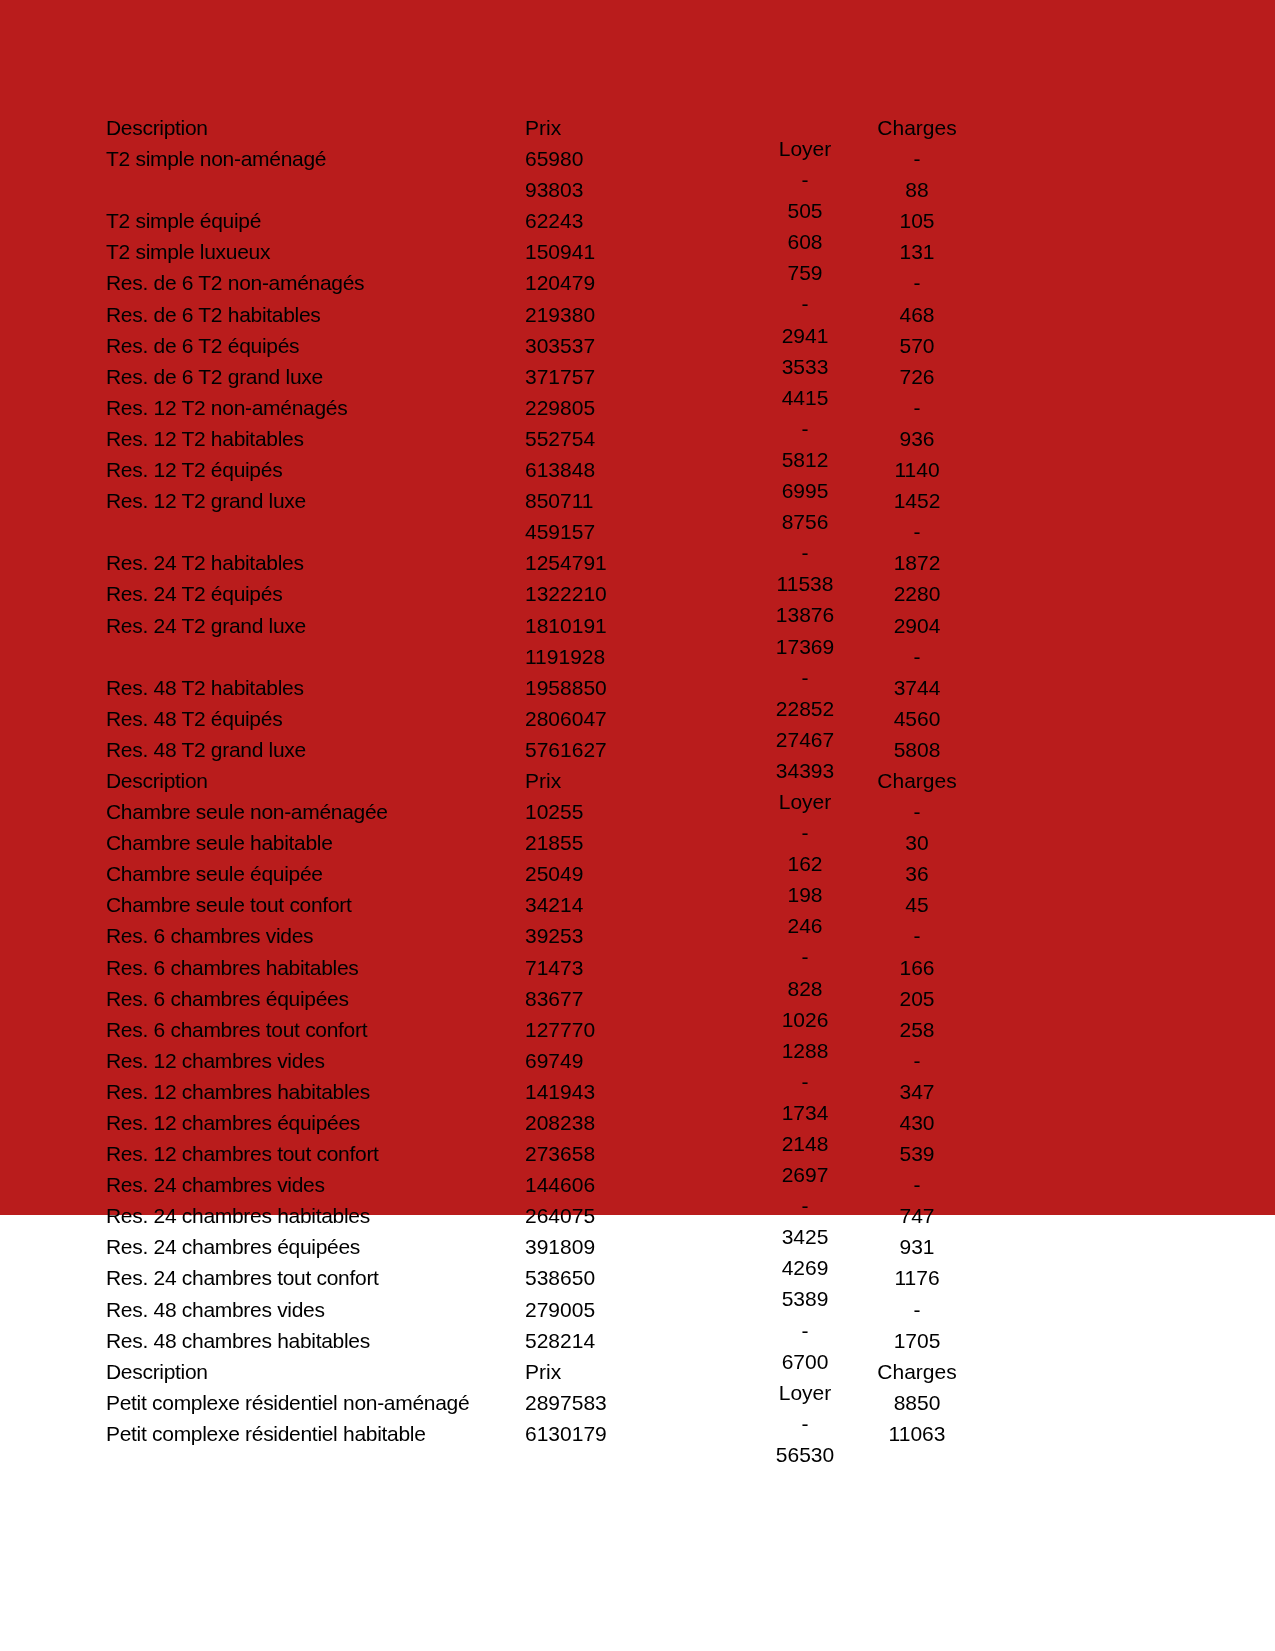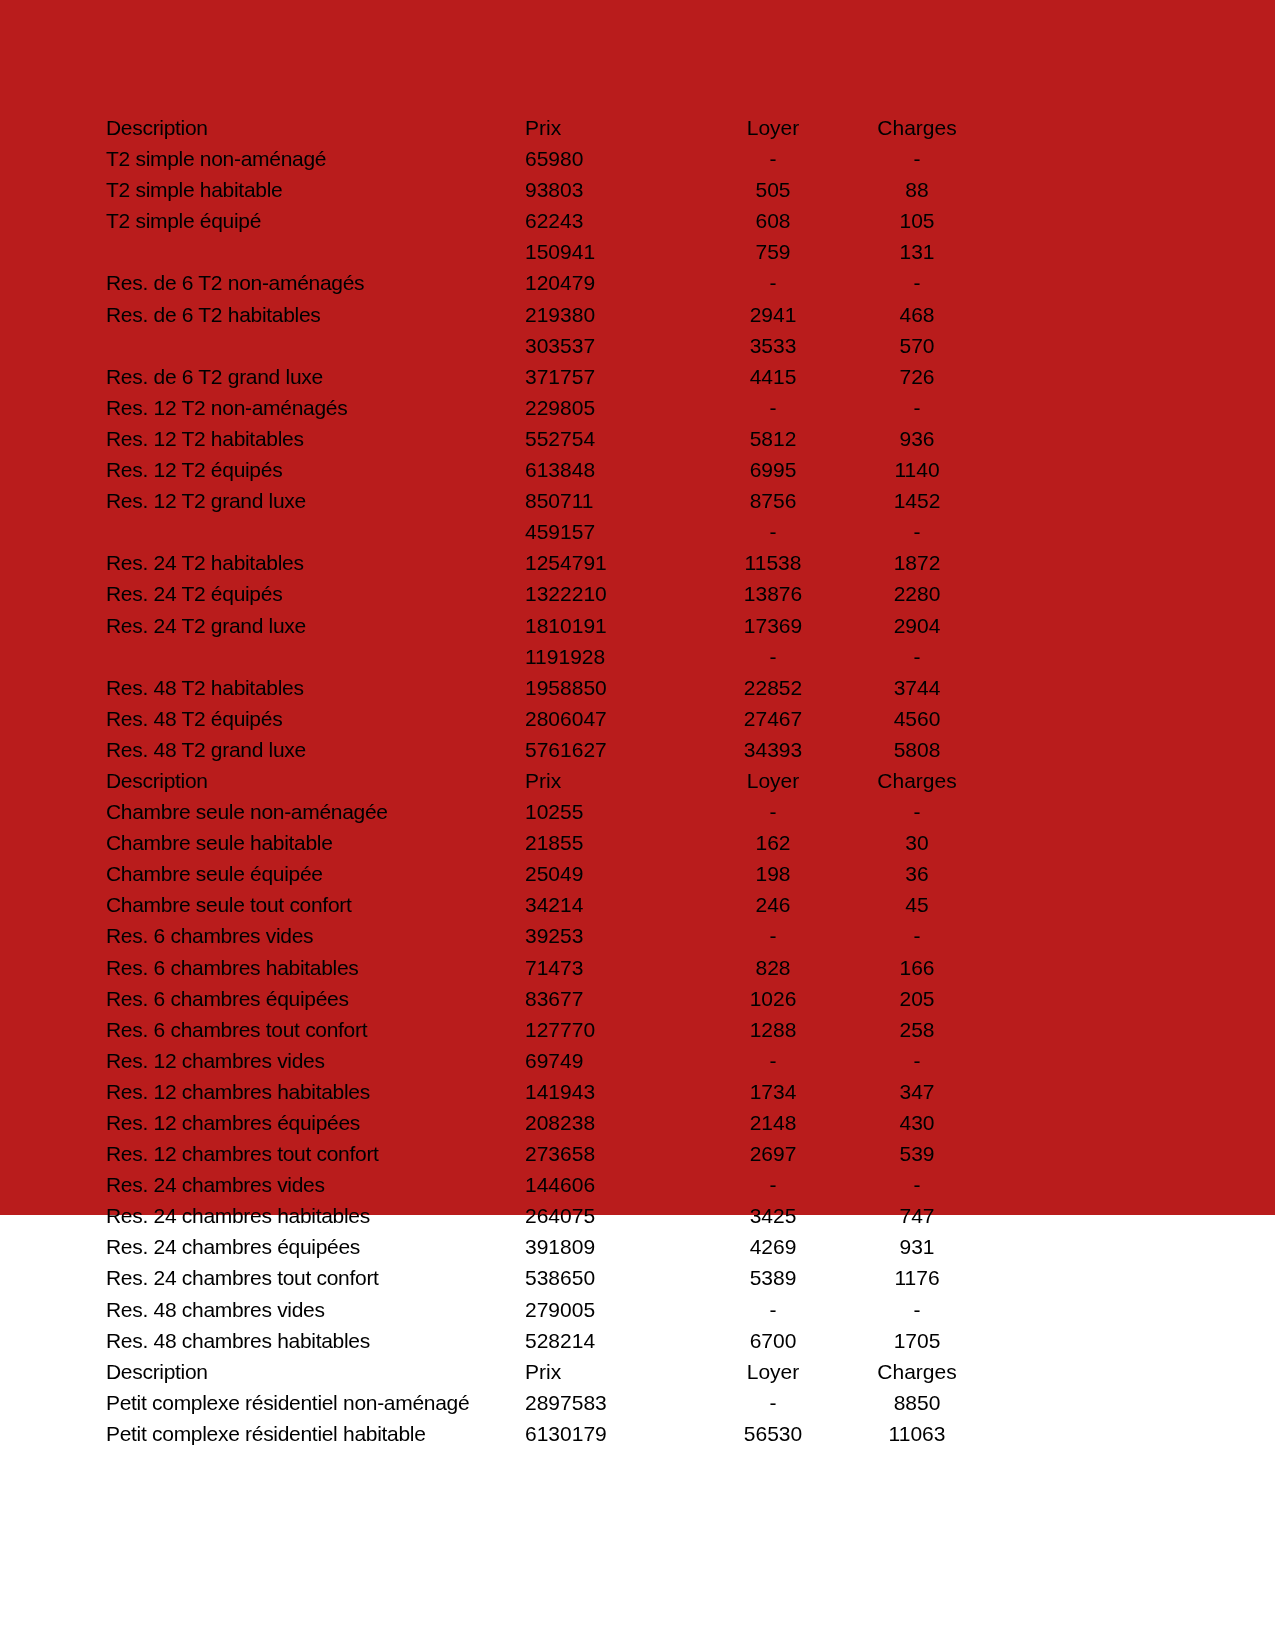--- a/index.html
+++ b/index.html
@@ -47,23 +47,24 @@
       width: 420px;
       text-align: left;
       letter-spacing: -0.3px;
     }
     .c-prix {
       left: 419px;
       width: 150px;
       text-align: left;
     }
     .c-loyer {
-      left: 592px;
+      left: 624px;
       width: 150px;
       text-align: center;
+      margin-top: 21px;
     }
     .c-charges {
       left: 736px;
       width: 150px;
       text-align: center;
     }
   </style>
 </head>
 <body>
 
@@ -75,49 +76,50 @@
     <span class="cell c-loyer">Loyer</span>
     <span class="cell c-charges">Charges</span>
   </div>
       <div class="row">
     <span class="cell c-desc">T2 simple non-aménagé</span>
     <span class="cell c-prix">65980</span>
     <span class="cell c-loyer">-</span>
     <span class="cell c-charges">-</span>
   </div>
       <div class="row">
-    <span class="cell c-desc">T2 simple habitable</span>
     <span class="cell c-prix">93803</span>
     <span class="cell c-loyer">505</span>
     <span class="cell c-charges">88</span>
   </div>
       <div class="row">
     <span class="cell c-desc">T2 simple équipé</span>
     <span class="cell c-prix">62243</span>
     <span class="cell c-loyer">608</span>
     <span class="cell c-charges">105</span>
   </div>
       <div class="row">
+    <span class="cell c-desc">T2 simple luxueux</span>
     <span class="cell c-prix">150941</span>
     <span class="cell c-loyer">759</span>
     <span class="cell c-charges">131</span>
   </div>
       <div class="row">
     <span class="cell c-desc">Res. de 6 T2 non-aménagés</span>
     <span class="cell c-prix">120479</span>
     <span class="cell c-loyer">-</span>
     <span class="cell c-charges">-</span>
   </div>
       <div class="row">
     <span class="cell c-desc">Res. de 6 T2 habitables</span>
     <span class="cell c-prix">219380</span>
     <span class="cell c-loyer">2941</span>
     <span class="cell c-charges">468</span>
   </div>
       <div class="row">
+    <span class="cell c-desc">Res. de 6 T2 équipés</span>
     <span class="cell c-prix">303537</span>
     <span class="cell c-loyer">3533</span>
     <span class="cell c-charges">570</span>
   </div>
       <div class="row">
     <span class="cell c-desc">Res. de 6 T2 grand luxe</span>
     <span class="cell c-prix">371757</span>
     <span class="cell c-loyer">4415</span>
     <span class="cell c-charges">726</span>
   </div>

